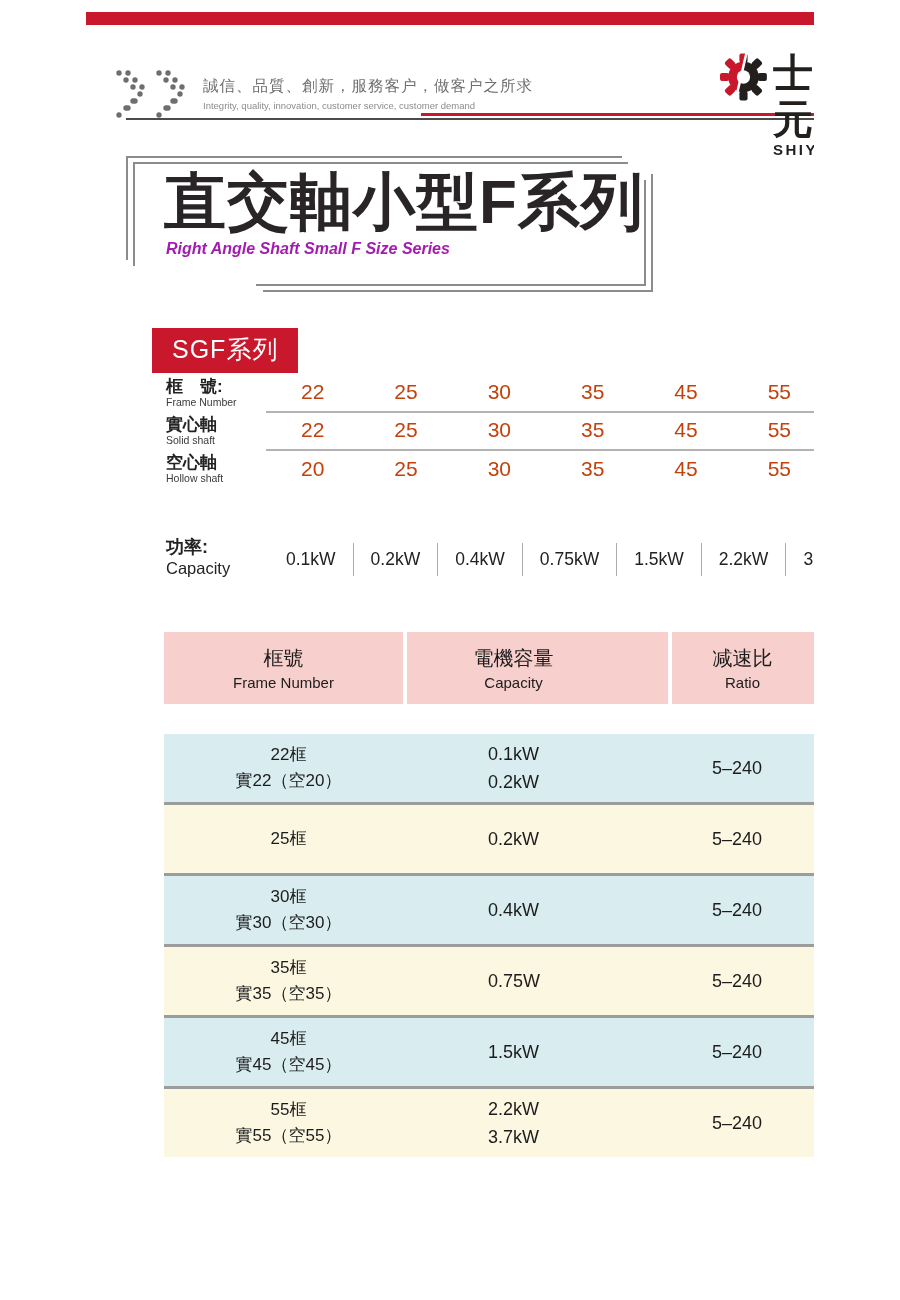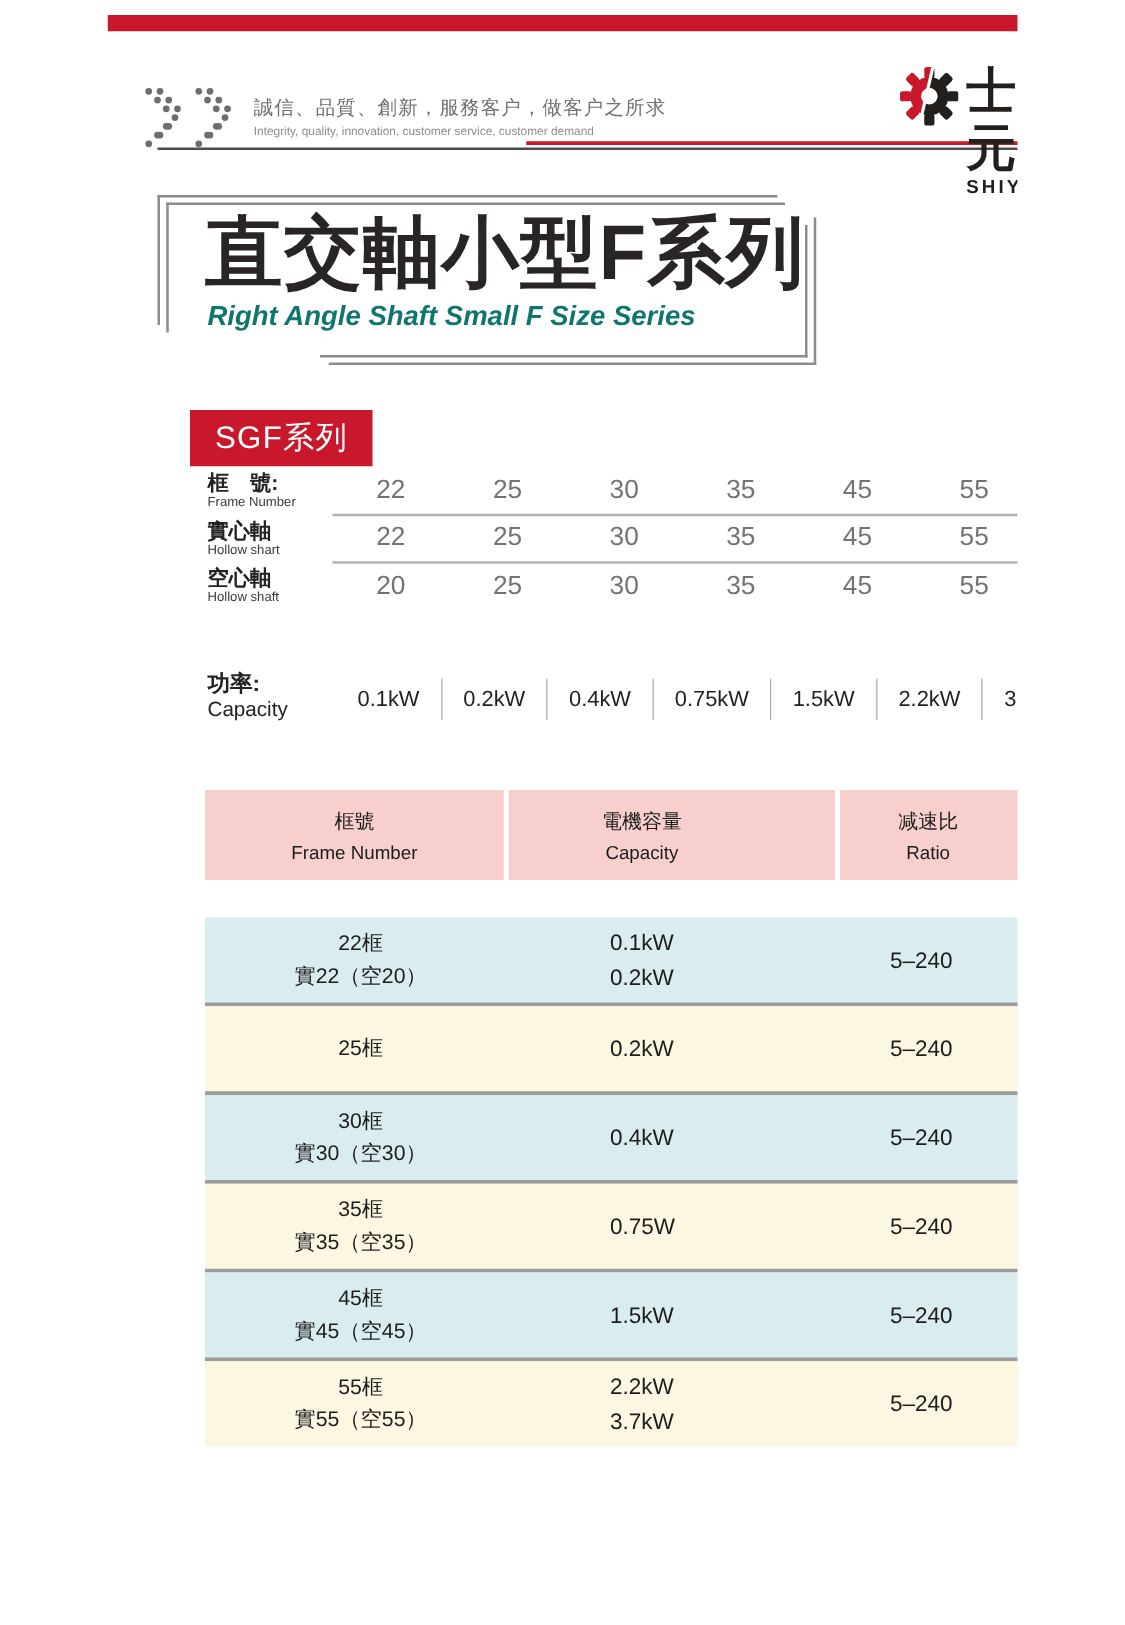--- a/index.html
+++ b/index.html
@@ -21,52 +21,52 @@
   .logo-zh{font-size:40px;font-weight:bold;color:#231f1d;line-height:46px;letter-spacing:4px;}
   .logo-en{font-size:15px;font-weight:bold;color:#231f1d;letter-spacing:2.5px;line-height:16px;}
 
   
   .brk{position:absolute;}
   .brk-tl-outer{left:40px;top:144px;width:494px;height:102px;border-top:2px solid #8c8c8c;border-left:2px solid #8c8c8c;}
   .brk-tl-inner{left:47px;top:150px;width:493px;height:102px;border-top:2px solid #8c8c8c;border-left:2px solid #8c8c8c;}
   .brk-br-outer{left:170px;top:168px;width:388px;height:104px;border-bottom:2px solid #8c8c8c;border-right:2px solid #8c8c8c;}
   .brk-br-inner{left:177px;top:162px;width:388px;height:116px;border-bottom:2px solid #8c8c8c;border-right:2px solid #8c8c8c;}
   .title-zh{position:absolute;left:78px;top:148px;font-size:62px;font-weight:bold;letter-spacing:1px;color:#292425;white-space:nowrap;}
-  .title-en{position:absolute;left:80px;top:228px;font-size:22px;font-weight:bold;font-style:italic;color:#0f766e;white-space:nowrap;}
+  .title-en{position:absolute;left:80px;top:228px;font-size:16px;font-weight:bold;font-style:italic;color:#a21caf;white-space:nowrap;}
 
   
   .sgf-badge{position:absolute;left:66px;top:316px;background:var(--accent_red,#c9182c);color:#fff;
     font-size:25px;letter-spacing:1px;padding:5px 20px 7px 20px;}
 
   
   .frame-table{position:absolute;left:80px;top:362px;width:660px;}
   .ft-row{display:flex;align-items:center;height:38px;}
   .ft-label{width:100px;flex:0 0 100px;}
   .ft-zh{font-size:17px;font-weight:bold;color:#232323;line-height:18px;}
   .ft-en{font-size:10.5px;color:#3a3a3a;line-height:12px;}
   .ft-values{flex:1;display:flex;height:100%;align-items:center;}
   .ft-row.has-sep .ft-values{border-bottom:2px solid #b3b3b3;}
-  .ft-values span{flex:1;text-align:center;font-size:21px;color:#737373;}
+  .ft-values span{flex:1;text-align:center;font-size:21px;color:#c2410c;}
 
   
   .cap-label{position:absolute;left:80px;top:525px;}
   .cap-label .cl-zh{font-size:18px;font-weight:bold;color:#232323;line-height:21px;}
   .cap-label .cl-en{font-size:16.5px;color:#232323;line-height:20px;}
   .cap-values{position:absolute;left:183px;top:526px;height:42px;display:flex;align-items:center;}
   .cap-item{font-size:17.5px;color:#222;padding:6px 17px;}
   .cap-item + .cap-item{border-left:1.5px solid #ababab;}
 
   
   .mt{position:absolute;left:78px;top:620px;width:717px;}
   .mt-header{display:flex;gap:4px;height:72px;}
   .mt-hcell{background:var(--header_pink,#f7cfcd);display:flex;flex-direction:column;align-items:center;justify-content:center;}
   .mt-hcell.c1{flex:0 0 239px;}
   .mt-hcell.c2{flex:0 0 261px;padding-right:48px;box-sizing:border-box;}
   .mt-hcell.c3{flex:1;padding-right:68px;box-sizing:border-box;}
-  .mt-hzh{font-size:16px;color:#1c1c1c;line-height:30px;}
+  .mt-hzh{font-size:20px;color:#1c1c1c;line-height:30px;}
   .mt-hen{font-size:15px;color:#1c1c1c;line-height:20px;}
   .mt-body{margin-top:30px;}
   .mt-row{display:flex;height:68px;}
   .mt-row.sep{border-bottom:3px solid var(--separator_gray,#9c9c9c);}
   .mt-row.blue{background:var(--row_blue,#d9ecf0);}
   .mt-row.yellow{background:var(--row_yellow,#fbf7e1);}
   .mt-c1{flex:0 0 239px;display:flex;flex-direction:column;justify-content:center;padding-left:10px;box-sizing:border-box;font-size:17px;line-height:26px;color:#1c1c1c;align-items:center;}
   .mt-c2{flex:0 0 261px;display:flex;flex-direction:column;justify-content:center;padding-left:85px;box-sizing:border-box;font-size:18px;line-height:28px;color:#1c1c1c;}
   .mt-c3{flex:1;display:flex;align-items:center;padding-left:48px;box-sizing:border-box;font-size:18px;color:#1c1c1c;}
 </style>
@@ -162,21 +162,21 @@
         <span>25</span>
         <span>30</span>
         <span>35</span>
         <span>45</span>
         <span>55</span>
       </div>
     </div>
     <div class="ft-row has-sep">
       <div class="ft-label">
         <div class="ft-zh">實心軸</div>
-        <div class="ft-en">Hollow shart</div>
+        <div class="ft-en">Solid shaft</div>
       </div>
       <div class="ft-values">
         <span>22</span>
         <span>25</span>
         <span>30</span>
         <span>35</span>
         <span>45</span>
         <span>55</span>
       </div>
     </div>

